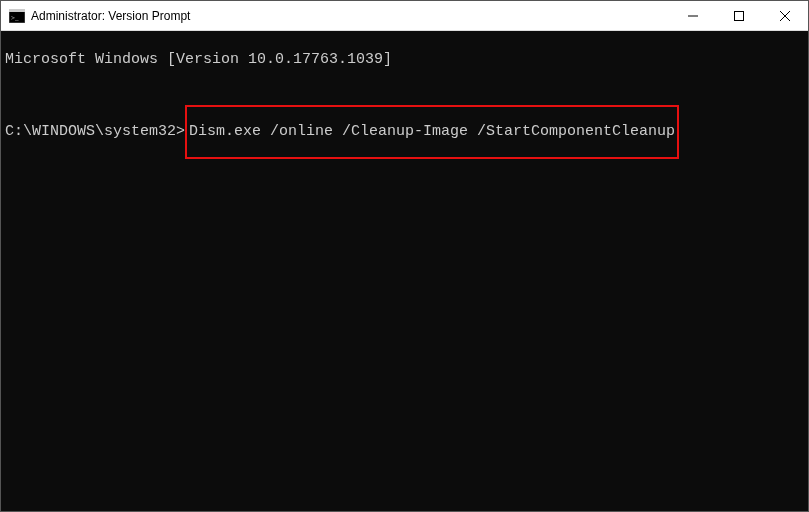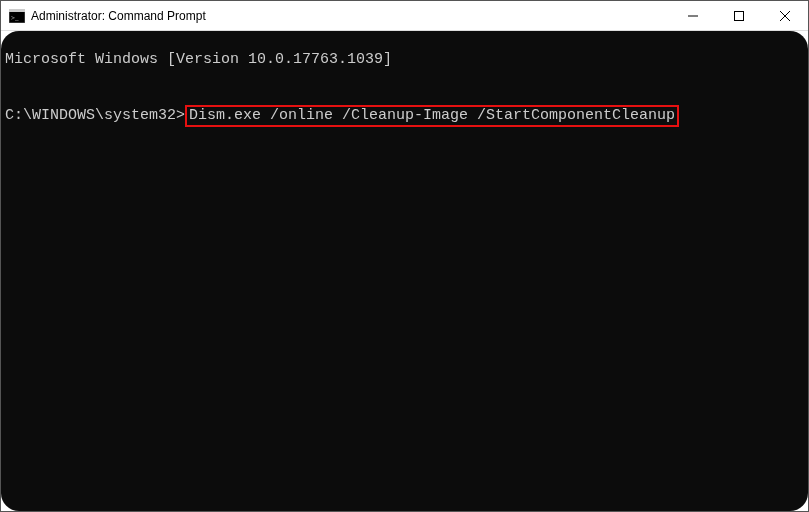--- a/index.html
+++ b/index.html
@@ -67,46 +67,45 @@
       flex: 1;
       background: #0c0c0c;
       color: #cccccc;
       font-family: Consolas, "Courier New", monospace;
       font-size: 15px;
       line-height: 1.2;
       padding: 2px 4px;
       white-space: pre;
       overflow: hidden;
       position: relative;
-      border-radius: 18px;
     }
     .terminal .line {
       display: block;
     }
     .highlight-box {
       display: inline-block;
       border: 2px solid #e61010;
-      padding: 0 2px;
+      padding: 16px 2px;
       line-height: 1.2;
       margin-left: 0;
     }
   </style>
 </head>
 <body>
 
 <div class="window">
   <div class="titlebar">
     <span class="titlebar-icon">
       <svg width="16" height="14" viewBox="0 0 16 14">
         <rect x="0" y="0" width="16" height="14" fill="#000" stroke="#666" stroke-width="1"></rect>
         <rect x="0" y="0" width="16" height="3" fill="#ccc"></rect>
         <text x="2" y="11" font-size="7" fill="#ccc" font-family="Consolas">&gt;_</text>
       </svg>
     </span>
-    <span class="titlebar-title">Administrator: Command Prompt</span>
+    <span class="titlebar-title">Administrator: Version Prompt</span>
     <div class="window-controls">
       <div class="win-btn">
         <svg width="10" height="10" viewBox="0 0 10 10">
           <line x1="0" y1="5" x2="10" y2="5" stroke="#000" stroke-width="1"></line>
         </svg>
       </div>
       <div class="win-btn">
         <svg width="10" height="10" viewBox="0 0 10 10">
           <rect x="0.5" y="0.5" width="9" height="9" fill="none" stroke="#000" stroke-width="1"></rect>
         </svg>

